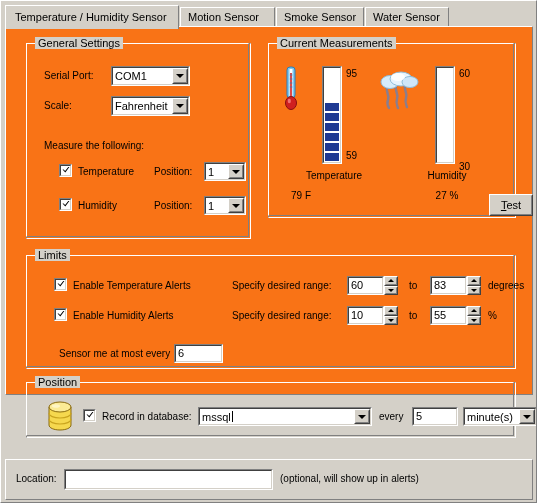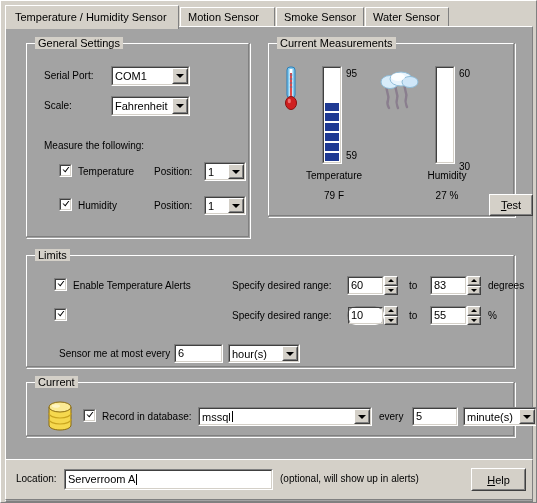--- a/index.html
+++ b/index.html
@@ -54,23 +54,23 @@
     line-height: 22px;
     z-index: 5;
     border-bottom: none;
     padding: 0 9px;
   }
 
   
   .client {
     position: absolute;
     left: 4px; top: 25px;
-    width: 528px; height: 476px;
-    box-sizing: border-box;
-    background: #a3a3a3;
+    width: 528px; height: 369px;
+    box-sizing: border-box;
+    background: #f97316;
     border-top: 1px solid #ffffff;
     border-left: 1px solid #ffffff;
     border-right: 1px solid #808080;
     border-bottom: 1px solid #808080;
   }
 
   
   .group {
     position: absolute;
     box-sizing: border-box;
@@ -438,21 +438,21 @@
         <div class="gseg" style="bottom:2px;"></div>
         <div class="gseg" style="bottom:12px;"></div>
         <div class="gseg" style="bottom:22px;"></div>
         <div class="gseg" style="bottom:32px;"></div>
         <div class="gseg" style="bottom:42px;"></div>
         <div class="gseg" style="bottom:52px;"></div>
       </div>
       <div class="lbl" style="left:77px;top:24px;">95</div>
       <div class="lbl" style="left:77px;top:106px;">59</div>
       <div class="lbl" style="left:22px;top:126px;width:86px;text-align:center;">Temperature</div>
-      <div class="lbl" style="left:22px;top:146px;width:86px;text-align:center;">79 F</div>
+      <div class="lbl" style="left:22px;top:146px;width:86px;">79 F</div>
 
       <svg style="position:absolute;left:108px;top:24px;" width="46" height="44" viewBox="0 0 46 44">
         <g fill="#9aa0b8" stroke="#6b6f86" stroke-width="1" stroke-linecap="round">
           <path d="M10 18 C8 24 13 26 11 32 C9.5 36 11 38 12 40" fill="none" stroke="#8a7e8e" stroke-width="2.4"></path>
           <path d="M19 17 C17 23 22 25 20 31 C18.5 35 20 37 21 40" fill="none" stroke="#8a7e8e" stroke-width="2.4"></path>
           <path d="M28 16 C26 22 31 24 29 30 C27.5 34 29 36 30 39" fill="none" stroke="#8a7e8e" stroke-width="2.4"></path>
         </g>
         <g>
           <ellipse cx="13" cy="14" rx="9" ry="6.5" fill="#d7ecfa" stroke="#8fbcd8" stroke-width="1"></ellipse>
           <ellipse cx="24" cy="11" rx="11" ry="7" fill="#e8f4fd" stroke="#8fbcd8" stroke-width="1"></ellipse>
@@ -486,20 +486,21 @@
         </svg>
       </div>
       <div class="lbl" style="left:46px;top:24px;">Enable Temperature Alerts</div>
 
       <div class="cb" style="left:27px;top:52px;">
         <i></i>
         <svg class="tick" viewBox="0 0 8 8">
           <path d="M0.5 3.4 L1.6 3.4 L3.1 5.0 L6.3 1.0 L7.4 1.0 L3.3 6.6 Z" fill="#000"></path>
         </svg>
       </div>
+      <div class="lbl" style="left:46px;top:54px;">Enable Humidity Alerts</div>
 
       <div class="lbl" style="left:205px;top:24px;">Specify desired range:</div>
       <div class="field" style="left:320px;top:20px;width:37px;height:19px;">
         <div class="fin"></div>
         <div class="txt">60</div>
       </div>
       <div class="spin" style="left:357px;top:20px;height:19px;">
         <div class="sb up">
             <i></i>
             <div class="tri-up"></div>
@@ -520,21 +521,21 @@
             <div class="tri-up"></div>
           </div>
         <div class="sb dn">
             <i></i>
             <div class="tri-dn"></div>
           </div>
       </div>
       <div class="lbl" style="left:461px;top:24px;">degrees</div>
 
       <div class="lbl" style="left:205px;top:54px;">Specify desired range:</div>
-      <div class="field" style="left:320px;top:50px;width:37px;height:19px;border-radius:9px;">
+      <div class="field" style="left:320px;top:50px;width:37px;height:19px;">
         <div class="fin"></div>
         <div class="txt">10</div>
       </div>
       <div class="spin" style="left:357px;top:50px;height:19px;">
         <div class="sb up">
             <i></i>
             <div class="tri-up"></div>
           </div>
         <div class="sb dn">
             <i></i>
@@ -556,35 +557,25 @@
             <div class="tri-dn"></div>
           </div>
       </div>
       <div class="lbl" style="left:461px;top:54px;">%</div>
 
       <div class="lbl" style="left:32px;top:92px;">Sensor me at most every</div>
       <div class="field" style="left:147px;top:88px;width:49px;height:19px;">
         <div class="fin"></div>
         <div class="txt">6</div>
       </div>
-      <div class="combo" style="left:201px;top:88px;width:72px;height:19px;">
-        <div class="cbox">
-            <div class="cbox2"></div>
-          </div>
-        <div class="ctxt">hour(s)</div>
-        <div class="cbtn">
-            <i></i>
-            <div class="arrow-dn"></div>
-          </div>
-      </div>
     </div>
 
     <div class="group" style="left:20px;top:355px;width:490px;height:56px;">
       <div class="inner"></div>
-      <div class="glabel">Current</div>
+      <div class="glabel">Position</div>
 
       <svg style="position:absolute;left:19px;top:18px;" width="28" height="30" viewBox="0 0 28 30">
         <path d="M3 6 L3 24 C3 27 8 29 14 29 C20 29 25 27 25 24 L25 6 Z" fill="#f5d84e" stroke="#8a6b10" stroke-width="1"></path>
         <ellipse cx="14" cy="6" rx="11" ry="5" fill="#fbeb95" stroke="#8a6b10" stroke-width="1"></ellipse>
         <path d="M3 12 C3 15 8 17 14 17 C20 17 25 15 25 12" fill="none" stroke="#c9a41e" stroke-width="1.2"></path>
         <path d="M3 18 C3 21 8 23 14 23 C20 23 25 21 25 18" fill="none" stroke="#c9a41e" stroke-width="1.2"></path>
         <ellipse cx="10" cy="5" rx="4" ry="1.8" fill="#fff8cf" opacity="0.8"></ellipse>
       </svg>
 
       <div class="cb" style="left:56px;top:26px;">
@@ -625,25 +616,17 @@
           </div>
       </div>
     </div>
 
   </div>
 
   <div class="bottombar">
     <div class="lbl" style="left:10px;top:13px;">Location:</div>
     <div class="field" style="left:58px;top:9px;width:209px;height:21px;">
       <div class="fin"></div>
-      <div class="txt">
-          <span>Serverroom A</span>
-          <span class="caret"></span>
-        </div>
     </div>
     <div class="lbl" style="left:274px;top:13px;color:#000;">(optional, will show up in alerts)</div>
-    <div class="btn" style="left:465px;top:8px;width:55px;height:23px;">
-      <i></i>
-      <span><span class="acc">H</span><span>elp</span></span>
-    </div>
   </div>
 
 </div>
 
 </body></html>

